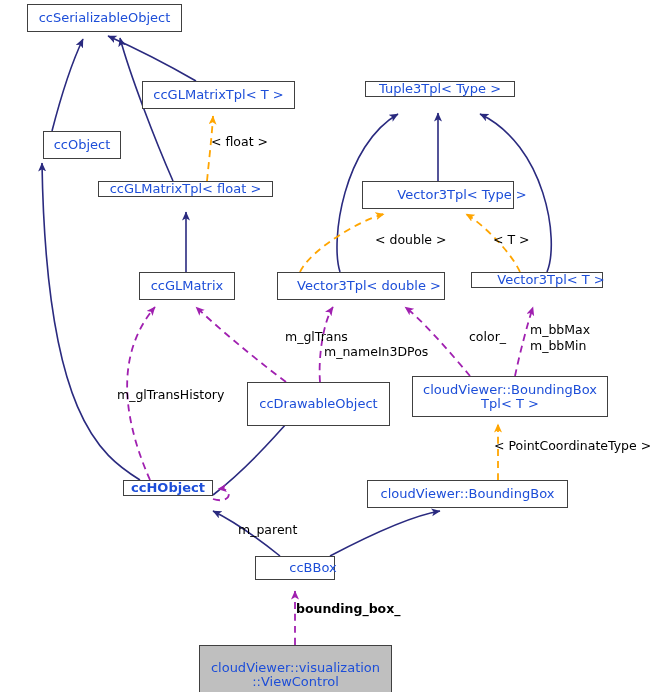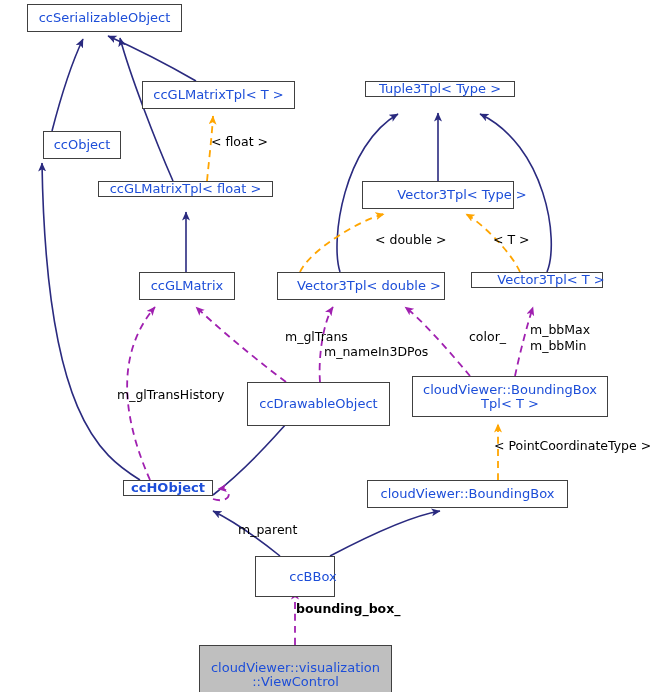--- a/index.html
+++ b/index.html
@@ -112,21 +112,21 @@
   <div class="node" style="left:98px; top:181px; width:175px; height:16px;">ccGLMatrixTpl&lt; float &gt;</div>
   <div class="node" style="left:362px; top:181px; width:152px; height:28px;padding-left:48px;">Vector3Tpl&lt; Type &gt;</div>
   <div class="node" style="left:139px; top:272px; width:96px; height:28px;">ccGLMatrix</div>
   <div class="node" style="left:277px; top:272px; width:168px; height:28px;padding-left:16px;">Vector3Tpl&lt; double &gt;</div>
   <div class="node" style="left:471px; top:272px; width:132px; height:16px;padding-left:28px;">Vector3Tpl&lt; T &gt;</div>
   <div class="node" style="left:247px; top:382px; width:143px; height:44px;">ccDrawableObject</div>
   <div class="node" style="left:412px; top:376px; width:196px; height:41px;">cloudViewer::BoundingBox
 Tpl&lt; T &gt;</div>
   <div class="node" style="left:123px; top:480px; width:90px; height:16px;font-weight:bold;">ccHObject</div>
   <div class="node" style="left:367px; top:480px; width:201px; height:28px;">cloudViewer::BoundingBox</div>
-  <div class="node" style="left:255px; top:556px; width:80px; height:41px;padding-left:36px;">ccBBox</div>
+  <div class="node" style="left:255px; top:556px; width:80px; height:24px;padding-left:36px;">ccBBox</div>
   <div class="node filled" style="left:199px; top:645px; width:193px; height:59px;">cloudViewer::visualization
 ::ViewControl</div>
 
   <div class="edge-label" style="left:211px; top:134px;">&lt; float &gt;</div>
   <div class="edge-label" style="left:375px; top:232px;">&lt; double &gt;</div>
   <div class="edge-label" style="left:493px; top:232px;">&lt; T &gt;</div>
   <div class="edge-label" style="left:241px; top:329px;margin-left:44px;">m_glTrans</div>
   <div class="edge-label" style="left:324px; top:344px;text-align:right;">m_nameIn3DPos</div>
   <div class="edge-label" style="left:469px; top:329px;">color_</div>
   <div class="edge-label two-line" style="left:530px; top:322px;">m_bbMax

